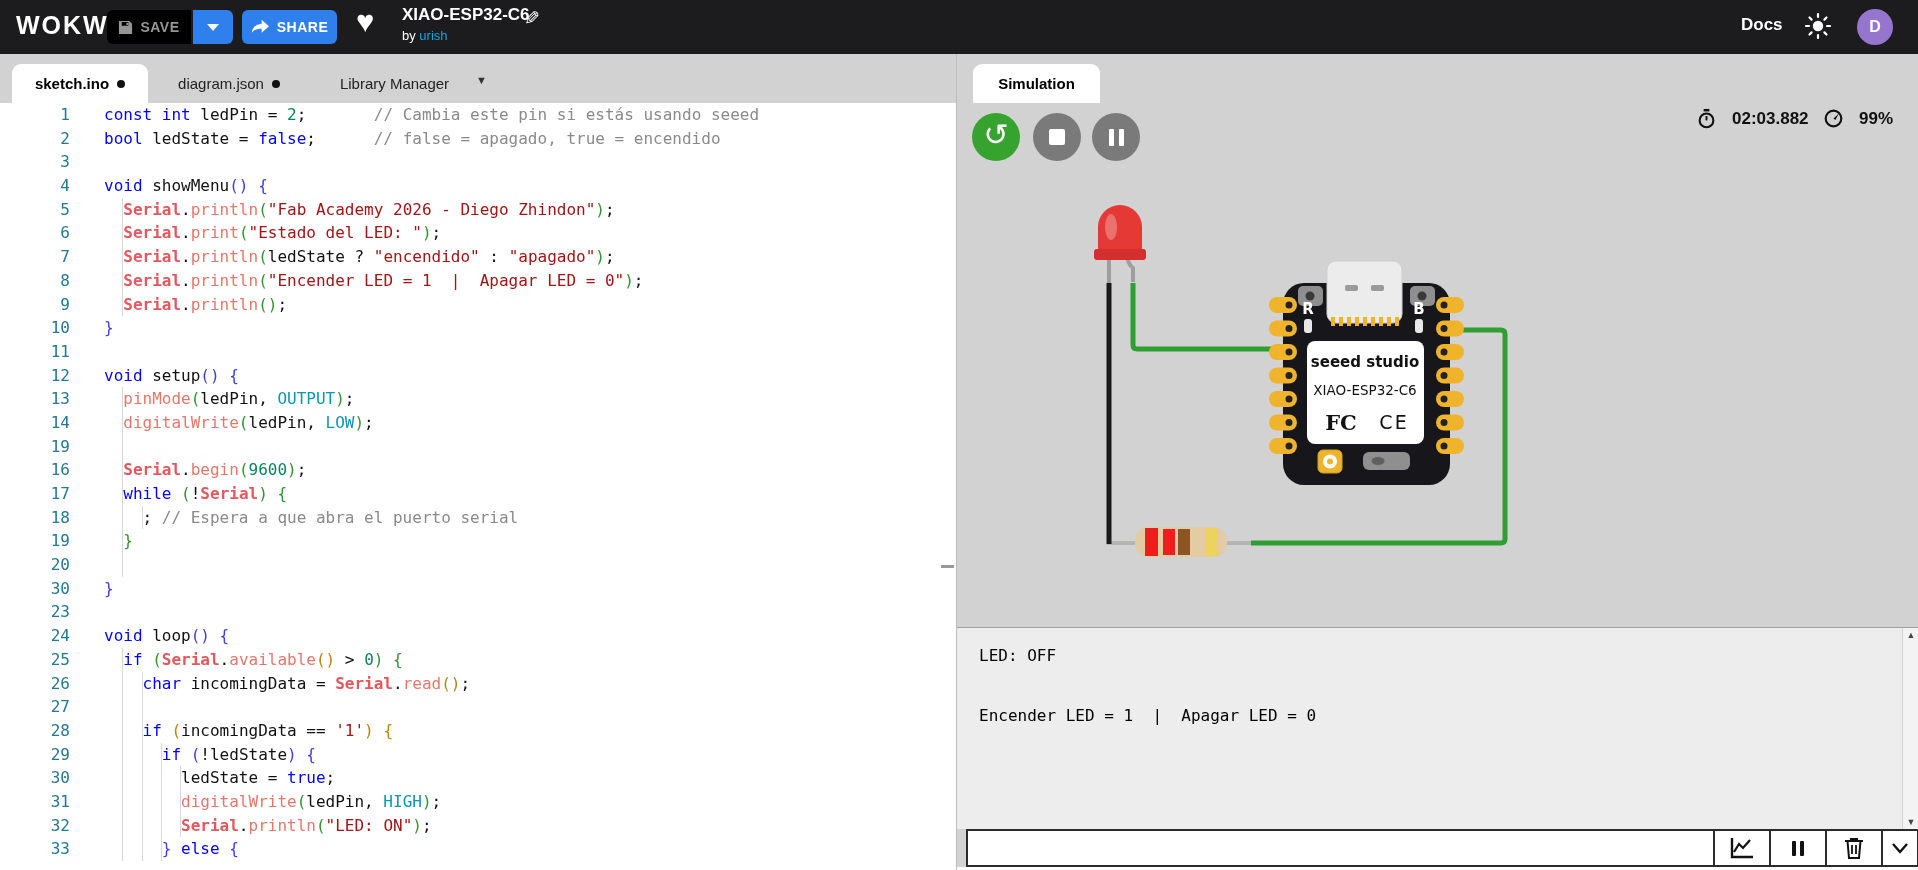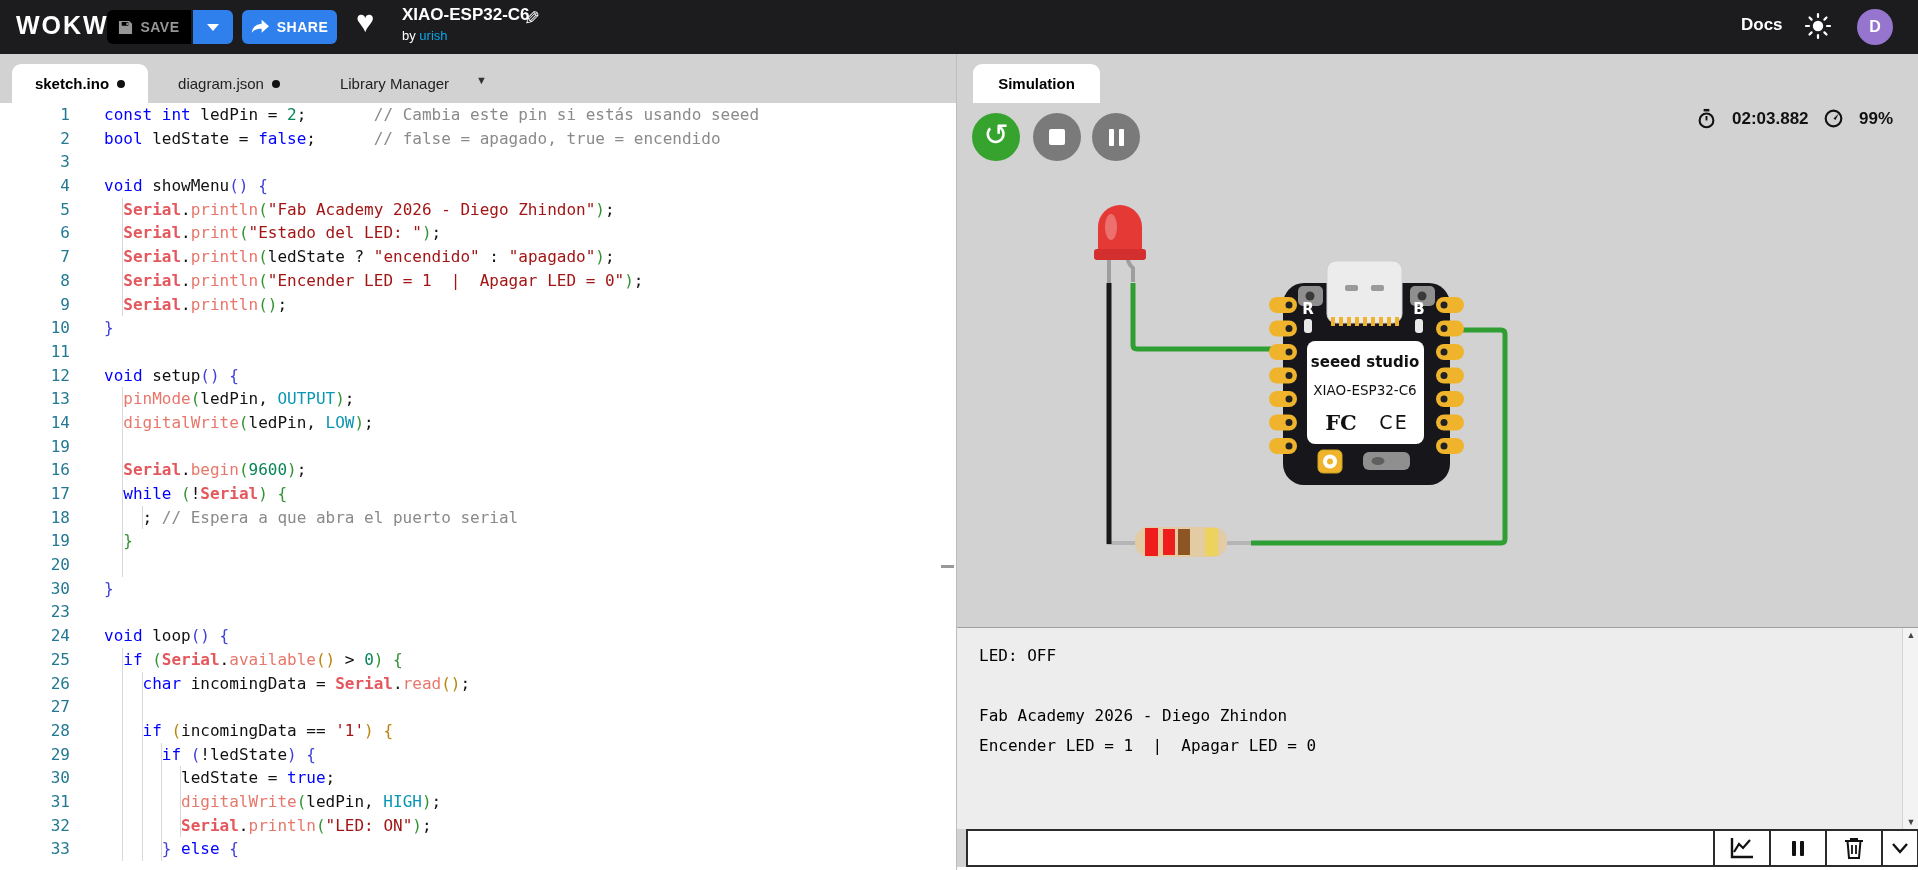--- a/index.html
+++ b/index.html
@@ -430,21 +430,20 @@
           <ellipse cx="421" cy="358" rx="6.5" ry="4" fill="#5f5f5f"></ellipse>
         </g>
       </g>
     </svg>
   </div>
 
   <div class="monitor">
     <div>
         <p class="mon-line">LED: OFF</p>
         <p class="mon-line"></p>
-        <p class="mon-line">Fab Academy 2026 - Diego Zhindon</p>
         <p class="mon-line">Encender LED = 1  |  Apagar LED = 0</p>
       </div>
   </div>
   <div class="mscroll">
     <div class="up">▲</div>
     <div class="dn">▼</div>
   </div>
 
   <div class="input-row">
     <input class="ser-input" type="text" value="" style="">

